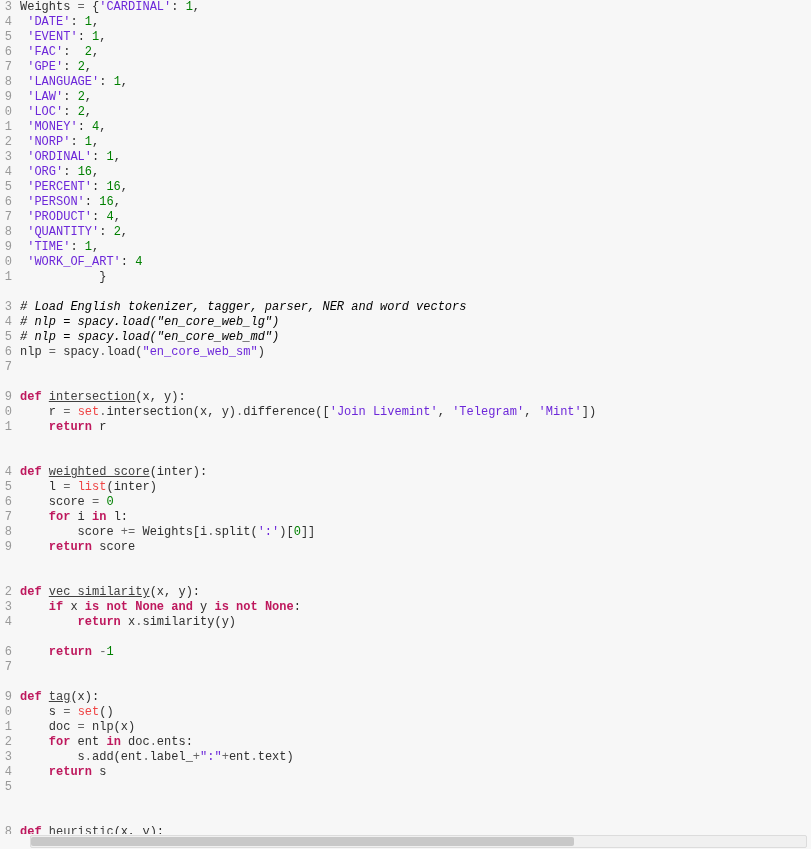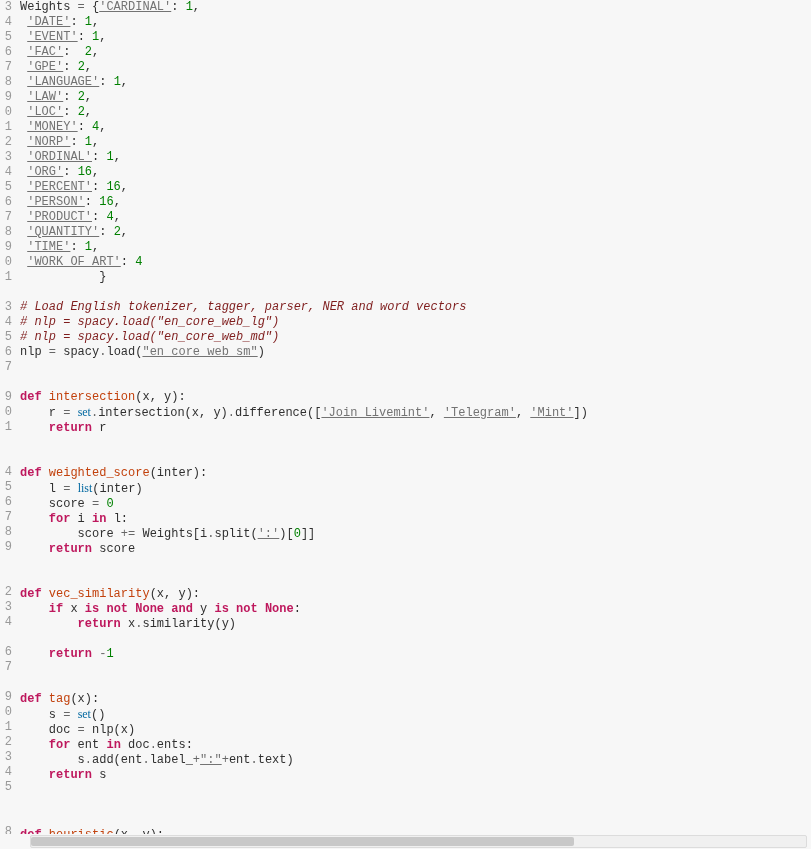--- a/index.html
+++ b/index.html
@@ -32,25 +32,25 @@
 .code {
   flex: 1;
   white-space: pre;
   padding-left: 4px;
   overflow: hidden;
 }
 .code div { white-space: pre; }
 
 .kw { color: #be185d; font-weight: bold; }   
 .op { color: #666666; }                       
-.str { color: #737373; text-decoration: underline; }                      
+.str { color: #6d28d9; }                      
 .num { color: #008000; }                      
-.cmt { color: #7f1d1d; font-style: italic; }  
-.blt { color: #0369a1; font-family: Liberation Serif, serif; }                      
-.fn  { color: #c2410c; }                      
+.cmt { color: #000000; font-style: italic; }  
+.blt { color: #ef4444; }                      
+.fn  { color: #404040; text-decoration: underline; }                      
 .scrollbar-h {
   position: absolute;
   bottom: 1px;
   left: 30px;
   right: 4px;
   height: 13px;
   background: #f0f0f0;
   border: 1px solid #dcdcdc;
   border-radius: 2px;
 }

